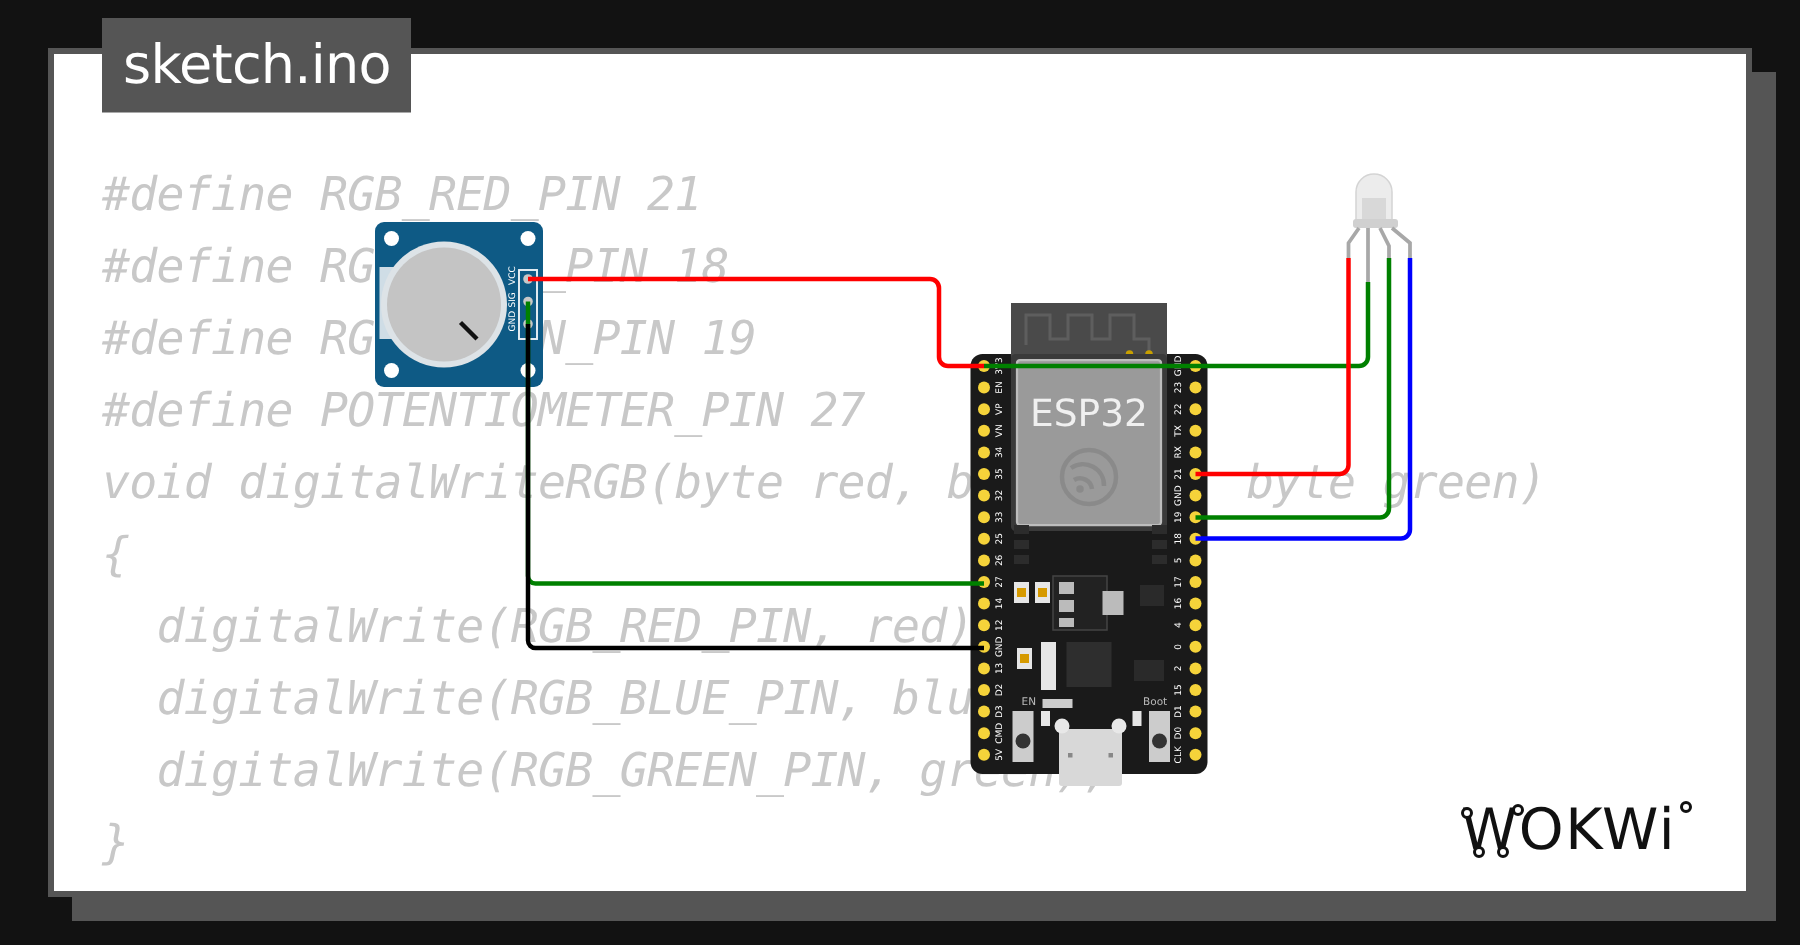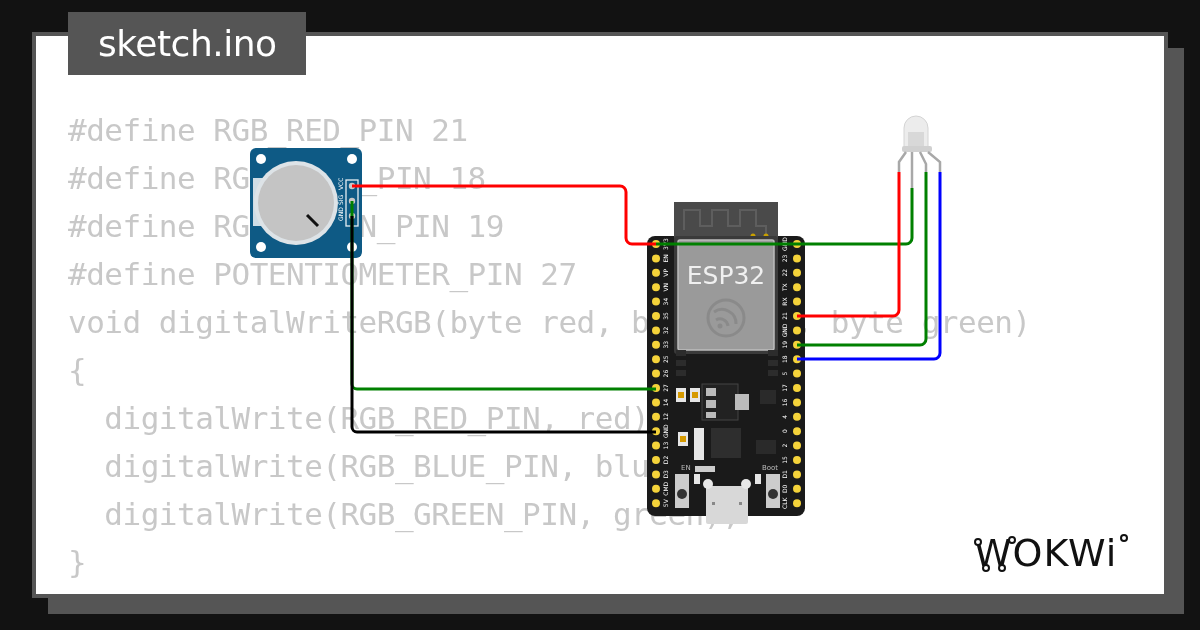--- a/index.html
+++ b/index.html
@@ -1,21 +1,21 @@
 <!DOCTYPE html>
 <html><head>
 <meta charset="utf-8">
 <style>
   html,body{margin:0;padding:0;}
   body{width:1200px;height:630px;background:#121212;position:relative;overflow:hidden;font-family:"DejaVu Sans","Liberation Sans",sans-serif;}
   .shadow{position:absolute;left:48px;top:48px;width:1136px;height:566px;background:#555555;}
-  .card{position:absolute;left:32px;top:32px;width:1128px;height:558px;background:#ffffff;border:4px solid #555555;overflow:hidden;}
+  .card{position:absolute;left:32px;top:32px;width:1128px;height:558px;background:#ffffff;border:4px solid #555555;overflow:hidden;font-style:italic;}
   .code{position:absolute;left:32px;top:70px;margin:0;font-size:31px;line-height:48px;color:#c8c8c8;white-space:pre;letter-spacing:-0.5px;}
   .code .ln{display:block;height:48px;}
-  .tab{position:absolute;left:68px;top:12px;height:63px;background:#555555;color:#ffffff;font-size:36px;line-height:63px;padding:0 30px;letter-spacing:-0.5px;z-index:5;}
+  .tab{position:absolute;left:68px;top:12px;height:63px;background:#555555;color:#ffffff;font-size:36px;line-height:63px;padding:0 14px;letter-spacing:-0.5px;z-index:5;}
   svg.circuit{position:absolute;left:0;top:0;width:1200px;height:630px;z-index:3;}
   .logo{position:absolute;right:56px;top:528px;z-index:6;}
   .pinlbl{font-family:"DejaVu Sans",sans-serif;font-size:6px;fill:#ffffff;}
 </style>
 </head>
 <body>
 
 <div class="shadow"></div>
 <div class="card">
   <pre class="code" id="code"><span class="ln">#define RGB_RED_PIN 21</span><span class="ln">#define RGB_BLUE_PIN 18</span><span class="ln">#define RGB_GREEN_PIN 19</span><span class="ln">#define POTENTIOMETER_PIN 27</span><span class="ln">void digitalWriteRGB(byte red, byte blue, byte green)</span><span class="ln">{</span><span class="ln">  digitalWrite(RGB_RED_PIN, red);</span><span class="ln">  digitalWrite(RGB_BLUE_PIN, blue);</span><span class="ln">  digitalWrite(RGB_GREEN_PIN, green);</span><span class="ln">}</span><span class="ln">void setup() {</span></pre>

